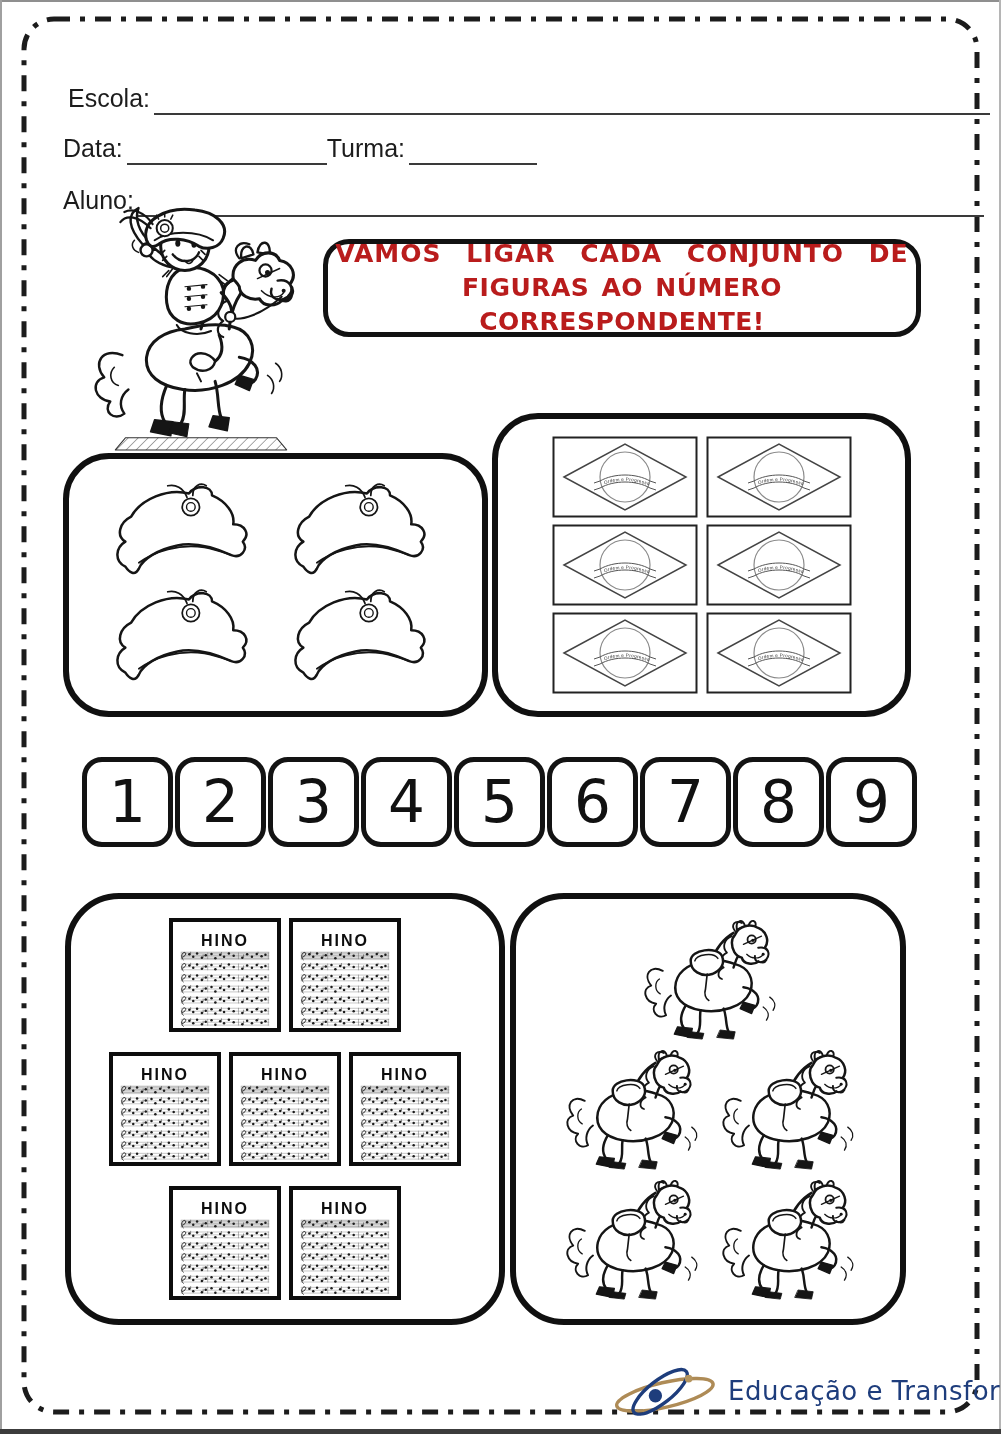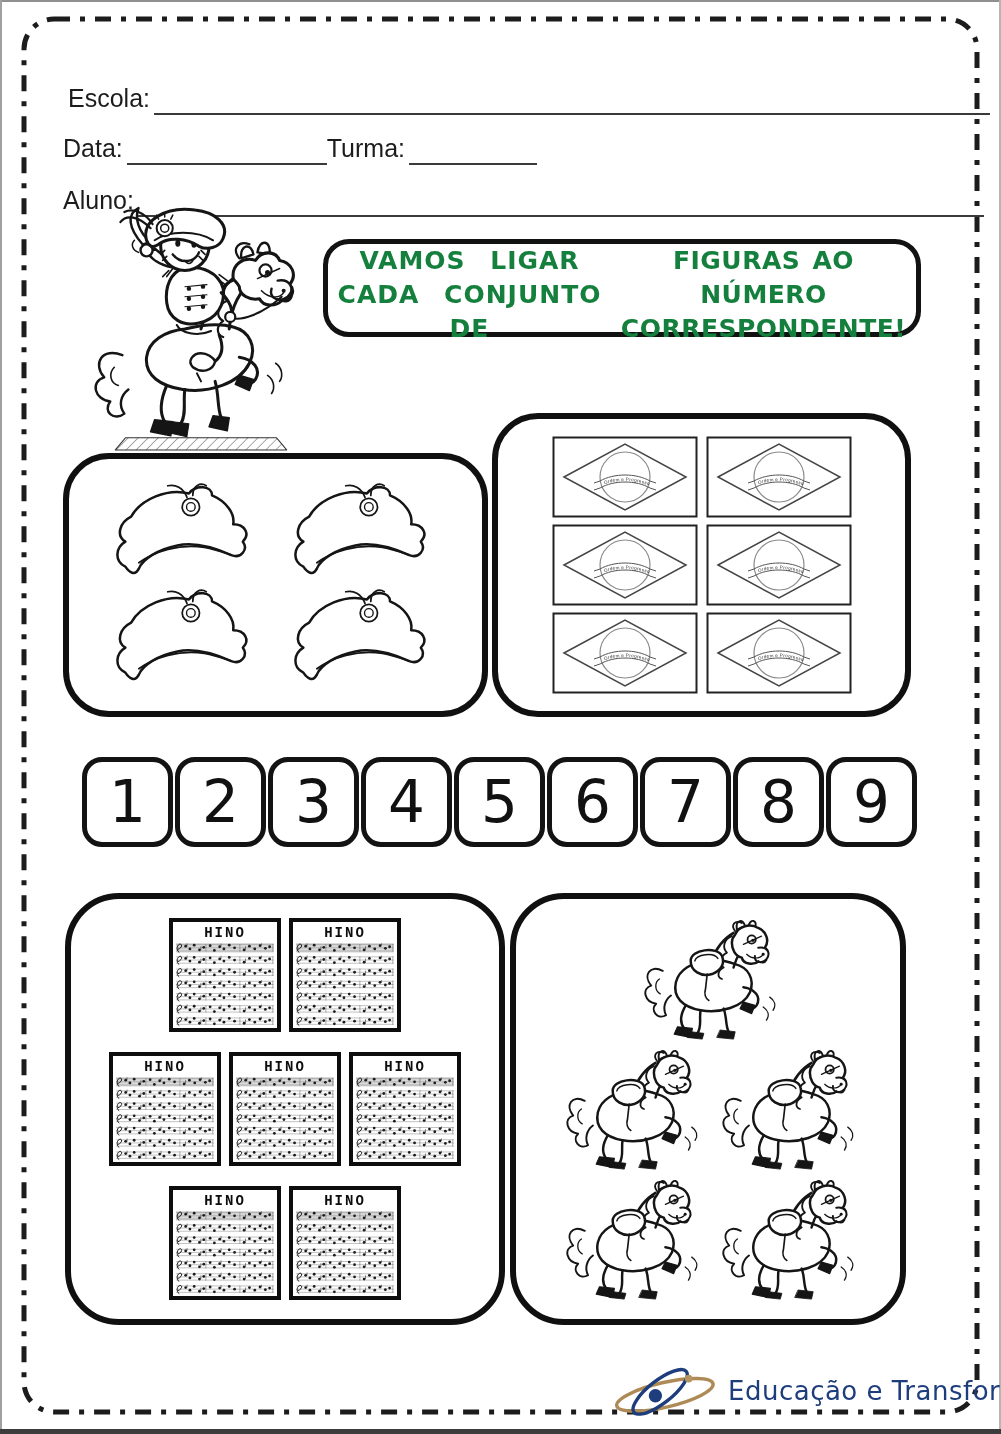--- a/index.html
+++ b/index.html
@@ -29,23 +29,23 @@
   .site-text {
     font-family:"DejaVu Sans", sans-serif;
     font-size:29px; font-weight:600; letter-spacing:-0.5px;
     color:#0d0d0d; white-space:nowrap; margin:0 4px 0 10px; padding-bottom:1px;
   }
 
   
   .instruction-box {
     position:absolute; left:323px; top:239px; width:598px; height:98px;
     border:5px solid #121212; border-radius:26px; background:#fff;
-    display:flex; flex-direction:row; justify-content:center;
+    display:flex; flex-direction:column; justify-content:center;
     text-align:center; font-family:"DejaVu Sans", sans-serif;
-    font-weight:bold; font-size:25px; line-height:1.35; color:#15803d;
+    font-weight:bold; font-size:25px; line-height:1.35; color:#b91c1c;
   }
   .instruction-box .l1 { word-spacing:15px; letter-spacing:1px; }
   .instruction-box .l2 { word-spacing:3px;  letter-spacing:0.5px; }
 
   .character { position:absolute; left:80px; top:206px; width:242px; height:252px; }
 
   
   .set-box { position:absolute; border:6px solid #101010; border-radius:46px; background:#fff; }
   .hats-box   { left:63px;  top:453px; width:425px; height:264px;
                 display:flex; flex-wrap:wrap; justify-content:center; align-content:center;
@@ -71,22 +71,22 @@
     display:flex; align-items:center; justify-content:center;
     font-family:"DejaVu Sans", sans-serif; font-size:58px; color:#111;
   }
 
   
   .music-card {
     width:112px; height:114px; border:4px solid #0d0d0d; background:#fff;
     display:flex; flex-direction:column; align-items:center;
   }
   .hino-label {
-    font-family:Liberation Mono, monospace; font-weight:bold;
-    font-size:14px; letter-spacing:2px; margin-top:3px; color:#0d0d0d;
+    font-family:Liberation Sans, sans-serif; font-weight:bold;
+    font-size:16px; letter-spacing:2px; margin-top:10px; color:#0d0d0d;
   }
   .staff-svg { width:102px; height:88px; margin-top:1px; }
 
   
   .footer-logo { position:absolute; left:606px; top:1366px; display:flex; align-items:center; gap:8px; }
   .logo-icon-svg { width:114px; height:50px; }
   .logo-text {
     font-family:"DejaVu Sans", sans-serif; font-size:26px; font-weight:500;
     letter-spacing:0.5px; color:#1e3d7c; white-space:nowrap;
   }

